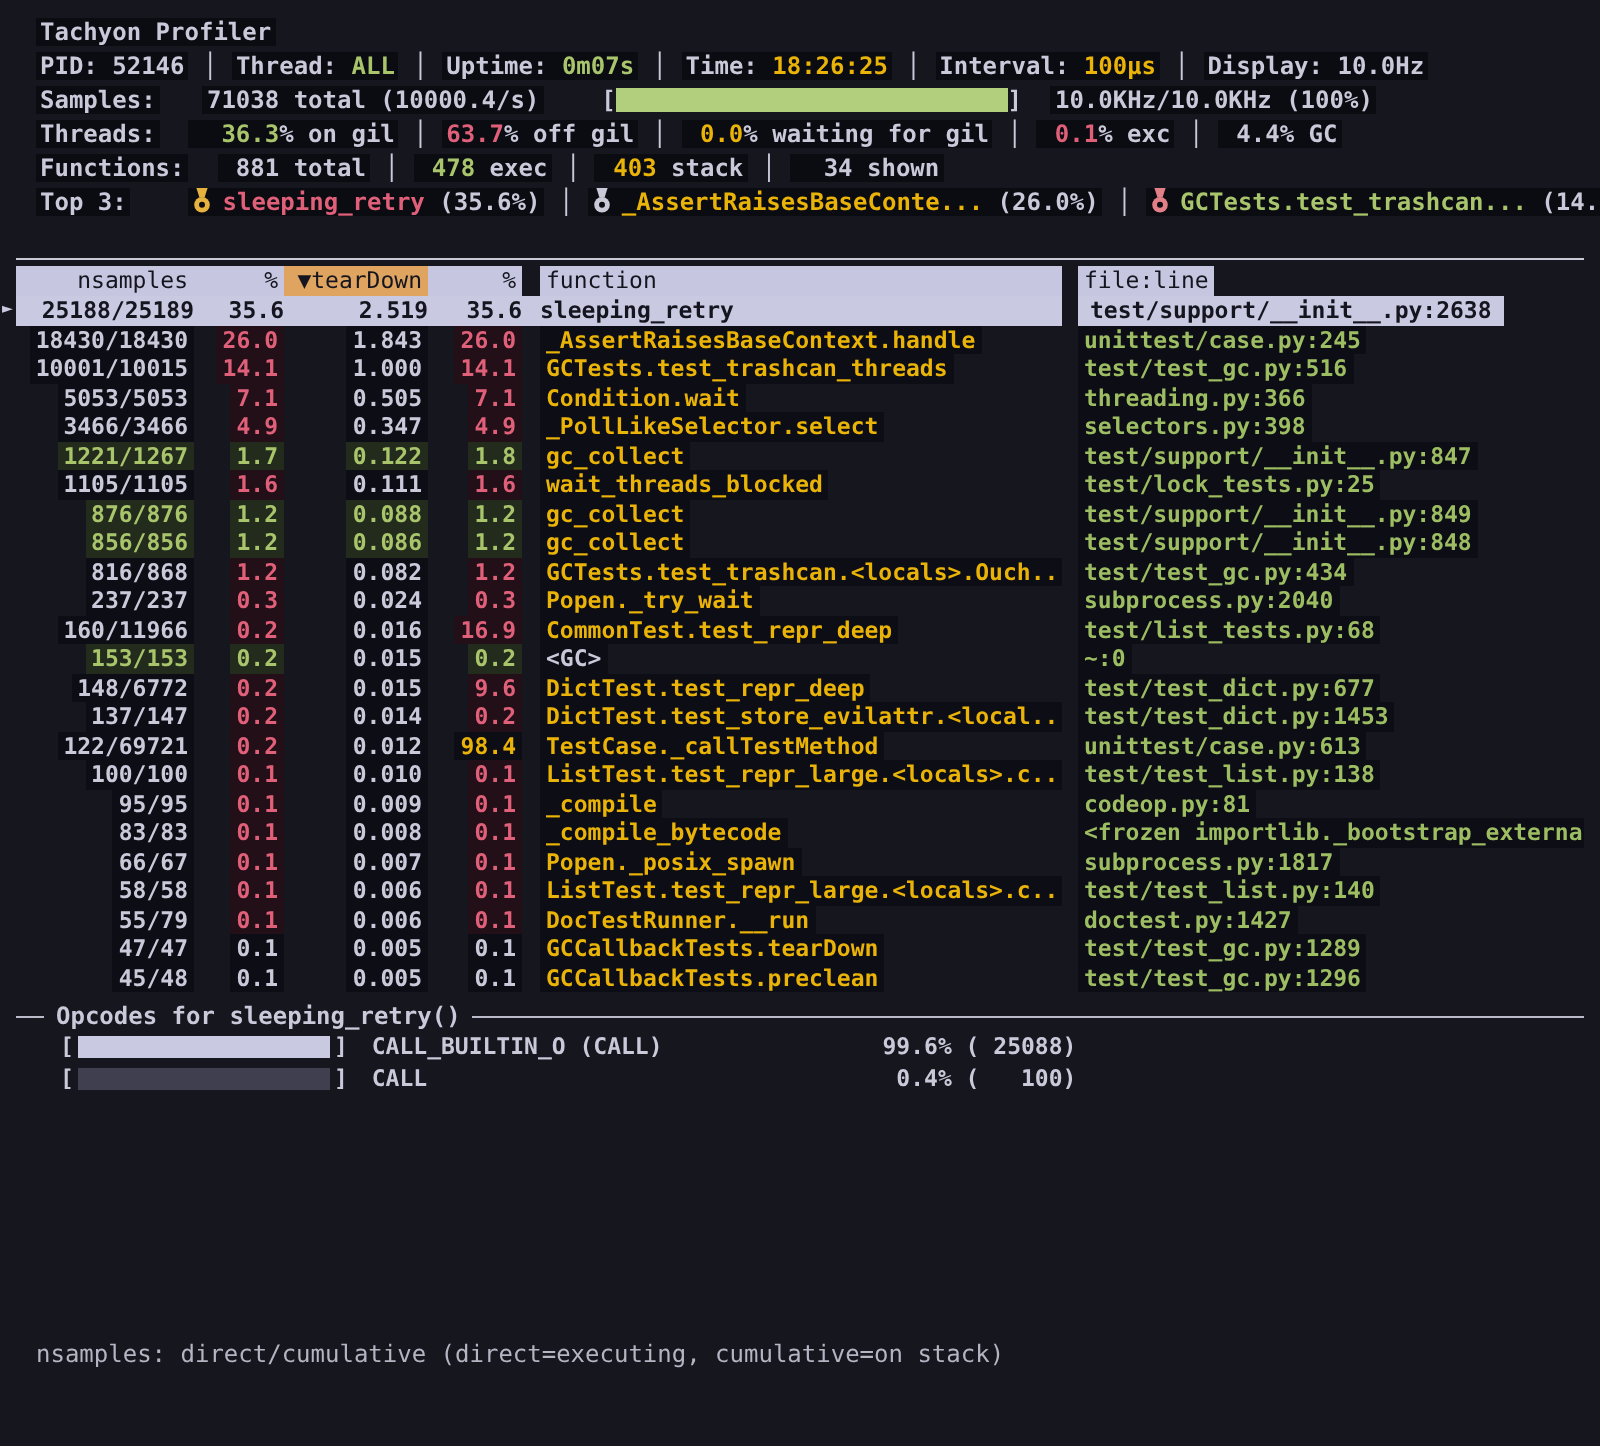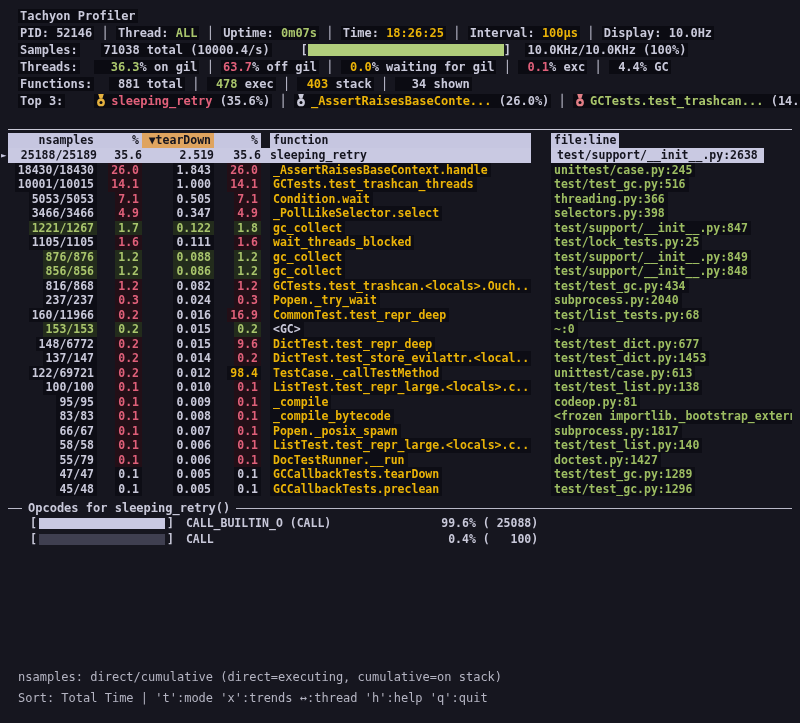--- a/index.html
+++ b/index.html
@@ -26,25 +26,25 @@
   
   #table{position:absolute;top:133px;left:8px;right:8px}
   .t-row{display:flex;align-items:center;height:14.5px;line-height:14.5px;
          font-size:11.5px;position:relative;white-space:pre}
   .main{display:flex;align-items:center}
   .c-ns{width:89px;text-align:right;overflow:hidden}
   .c-p1{width:45px;text-align:right}
   .c-tt{width:72px;text-align:right}
   .c-p2{width:47px;text-align:right}
   .c-fn{width:261px;padding-left:9px;text-align:left;overflow:hidden}
-  .c-fl{flex:1;padding-left:20px;text-align:left;overflow:hidden;white-space:pre}
+  .c-fl{flex:1;padding-left:8px;text-align:left;overflow:hidden;white-space:pre}
   .t-row .cell-chip{background:#0d0d15;padding:0 3px;display:inline-block}
   .t-row .chip-g{background:#232c1c}
   .t-row .chip-r{background:#230f17}
-  .t-head{height:15px;line-height:15px;font-weight:700}
+  .t-head{height:15px;line-height:15px;font-weight:400}
   .t-head .hchip{display:block;background:#c6c6e0;color:#15151f;padding:0 3px}
   .t-head .c-tt .hchip{background:#dfa45f}
   .t-head .c-fl .hchip{display:inline-block}
   .sel{font-weight:700}
   .sel .main{background:#c9c9e2;color:#15151f}
   .sel .c-fl .selband{background:#c9c9e2;color:#15151f;padding:0 6px;display:inline-block}
   .pointer{position:absolute;left:-7px;top:0;color:#c9c9e2;font-size:9px}
   
   #opcodes{position:absolute;top:501px;left:8px;right:8px}
   .op-title-row{display:flex;align-items:center;height:14px;line-height:14px}
@@ -133,14 +133,13 @@
     <span class="hrl right"></span>
   </div>
   <div id="op-body">
       <div class="op-row"><span class="bracket">[</span><span class="op-bar" style="background: rgb(201, 201, 226);"></span><span class="bracket">]</span><span class="op-name w">CALL_BUILTIN_O (CALL)</span><span class="op-pct w">99.6%</span><span class="op-count w"> ( 25088)</span></div>
       <div class="op-row"><span class="bracket">[</span><span class="op-bar" style="background: rgb(63, 63, 80);"></span><span class="bracket">]</span><span class="op-name w">CALL</span><span class="op-pct w">0.4%</span><span class="op-count w"> (   100)</span></div>
     </div>
 </div>
 
 <div id="footer">
   <div class="f-line">nsamples: direct/cumulative (direct=executing, cumulative=on stack)</div>
-  <div class="f-line">Sort: Total Time | 't':mode 'x':trends ↔:thread 'h':help 'q':quit</div>
 </div>
 
 </body></html>

